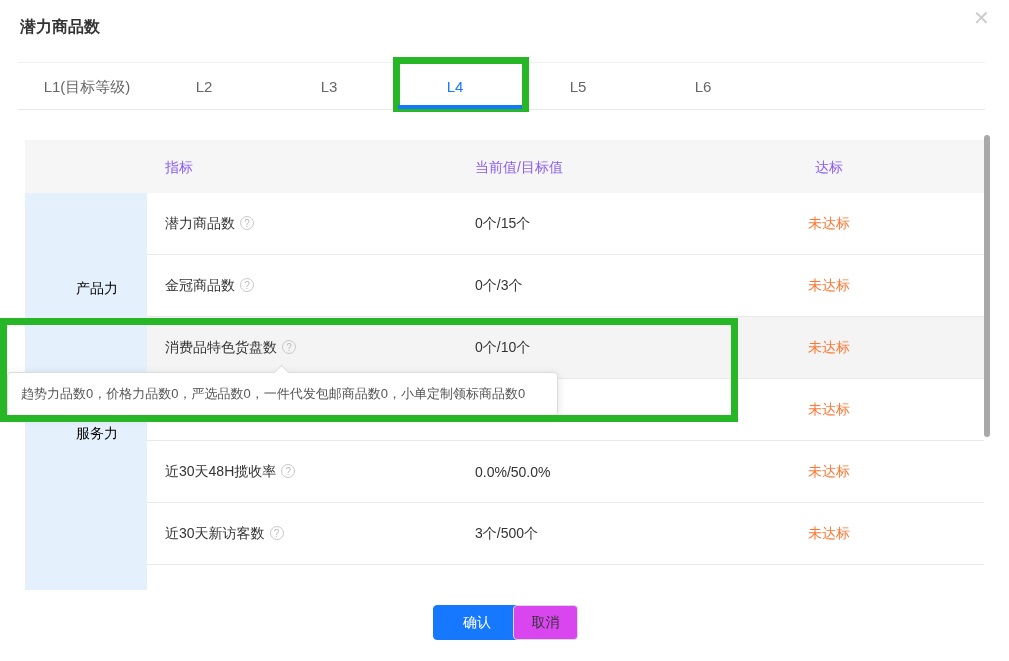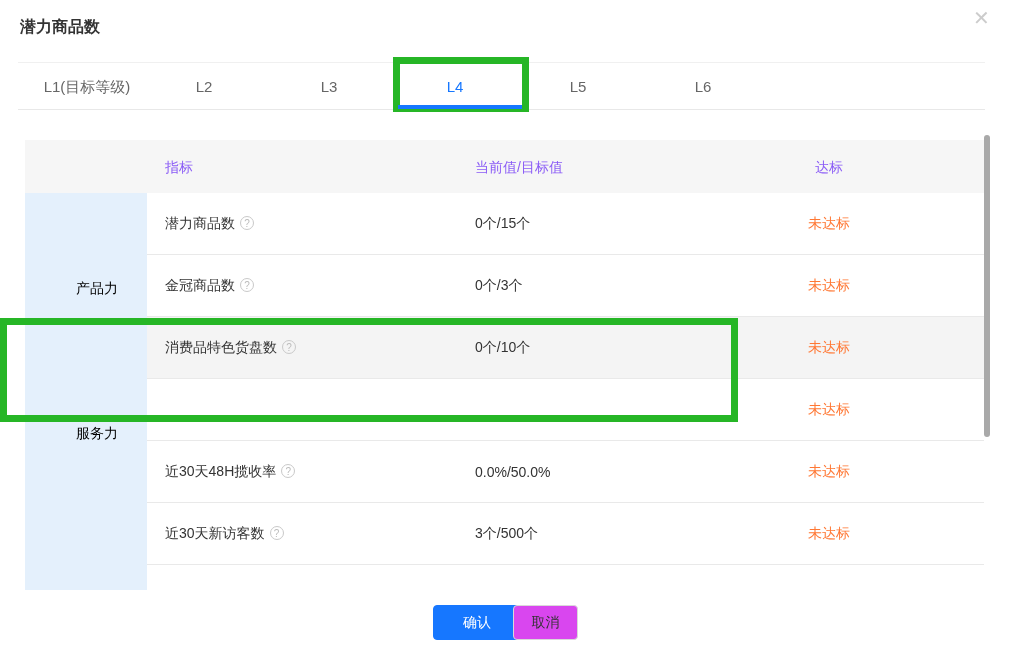--- a/index.html
+++ b/index.html
@@ -100,20 +100,24 @@
       </div>
       <div class="abs trow" style="top: 503px;">
         <div class="cell ind">近30天新访客数<span class="help">?</span></div>
         <div class="cell val">3个/500个</div>
         <div class="cell status">未达标</div>
       </div>
     </div>
 
   <div class="abs scroll-thumb"></div>
 
+  <div class="abs tooltip">
+    <div class="tip-arrow"></div>
+    <div class="tip-text">趋势力品数0，价格力品数0，严选品数0，一件代发包邮商品数0，小单定制领标商品数0</div>
+  </div>
 
   <div class="abs anno anno-tab"></div>
   <div class="abs anno anno-row"></div>
 
   <div class="abs btn btn-confirm">确认</div>
   <div class="abs btn btn-cancel">取消</div>
 
 </div>
 
 </body></html>

